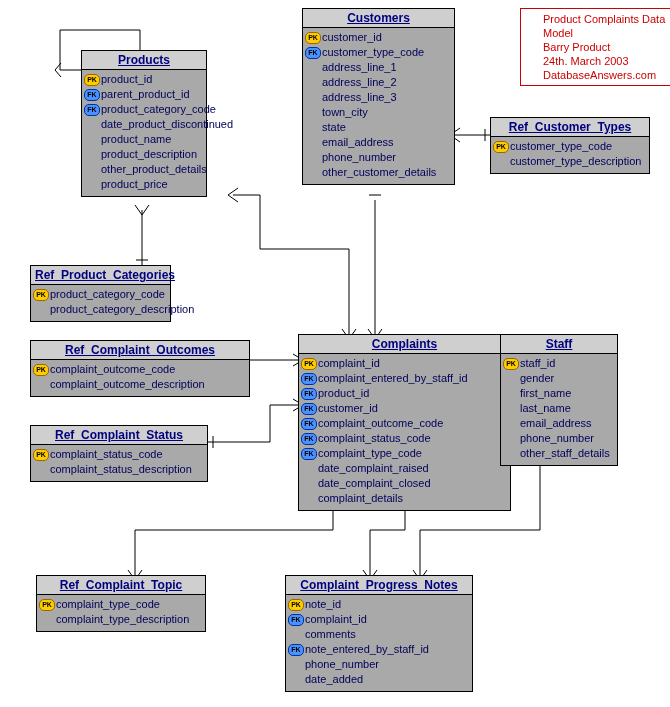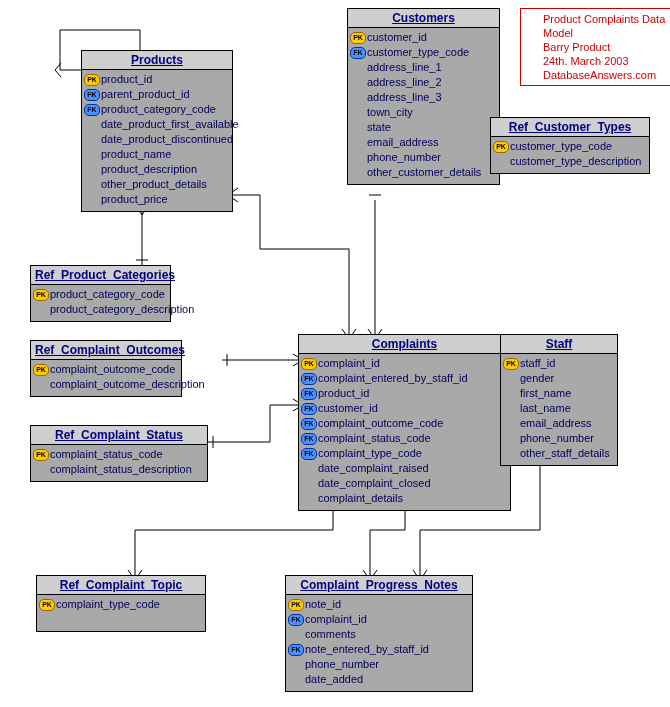--- a/index.html
+++ b/index.html
@@ -141,21 +141,21 @@
   </g>
 </svg>
 
 <div class="infobox" style="left:520px; top:8px; width:130px;">
   <div>Product Complaints Data Model</div>
   <div>Barry Product</div>
   <div>24th. March 2003</div>
   <div>DatabaseAnswers.com</div>
 </div>
 
-<div class="entity" style="left:81px; top:50px; width:152px;">
+<div class="entity" style="left:81px; top:50px; width:126px;">
   <div class="hdr">Products</div>
   <div class="body">
         <div class="attr">
           <span class="keyslot">
             <span class="keybadge pk">PK</span>
           </span>
           <span class="label">product_id</span>
         </div>
         <div class="attr">
           <span class="keyslot">
@@ -164,24 +164,20 @@
           <span class="label">parent_product_id</span>
         </div>
         <div class="attr">
           <span class="keyslot">
             <span class="keybadge fk">FK</span>
           </span>
           <span class="label">product_category_code</span>
         </div>
         <div class="attr">
           <span class="keyslot"></span>
-          <span class="label">date_product_first_available</span>
-        </div>
-        <div class="attr">
-          <span class="keyslot"></span>
           <span class="label">date_product_discontinued</span>
         </div>
         <div class="attr">
           <span class="keyslot"></span>
           <span class="label">product_name</span>
         </div>
         <div class="attr">
           <span class="keyslot"></span>
           <span class="label">product_description</span>
         </div>
@@ -189,21 +185,21 @@
           <span class="keyslot"></span>
           <span class="label">other_product_details</span>
         </div>
         <div class="attr">
           <span class="keyslot"></span>
           <span class="label">product_price</span>
         </div>
       </div>
 </div>
 
-<div class="entity" style="left:302px; top:8px; width:153px;margin-left:45px;">
+<div class="entity" style="left:302px; top:8px; width:153px;">
   <div class="hdr">Customers</div>
   <div class="body">
         <div class="attr">
           <span class="keyslot">
             <span class="keybadge pk">PK</span>
           </span>
           <span class="label">customer_id</span>
         </div>
         <div class="attr">
           <span class="keyslot">
@@ -271,21 +267,21 @@
           </span>
           <span class="label">product_category_code</span>
         </div>
         <div class="attr">
           <span class="keyslot"></span>
           <span class="label">product_category_description</span>
         </div>
       </div>
 </div>
 
-<div class="entity" style="left:30px; top:340px; width:152px;">
+<div class="entity" style="left:30px; top:340px; width:220px;">
   <div class="hdr">Ref_Complaint_Outcomes</div>
   <div class="body">
         <div class="attr">
           <span class="keyslot">
             <span class="keybadge pk">PK</span>
           </span>
           <span class="label">complaint_outcome_code</span>
         </div>
         <div class="attr">
           <span class="keyslot"></span>
@@ -410,20 +406,21 @@
   <div class="hdr">Ref_Complaint_Topic</div>
   <div class="body">
         <div class="attr">
           <span class="keyslot">
             <span class="keybadge pk">PK</span>
           </span>
           <span class="label">complaint_type_code</span>
         </div>
         <div class="attr">
           <span class="keyslot"></span>
+          <span class="label">complaint_type_description</span>
         </div>
       </div>
 </div>
 
 <div class="entity" style="left:285px; top:575px; width:188px;">
   <div class="hdr">Complaint_Progress_Notes</div>
   <div class="body">
         <div class="attr">
           <span class="keyslot">
             <span class="keybadge pk">PK</span>

